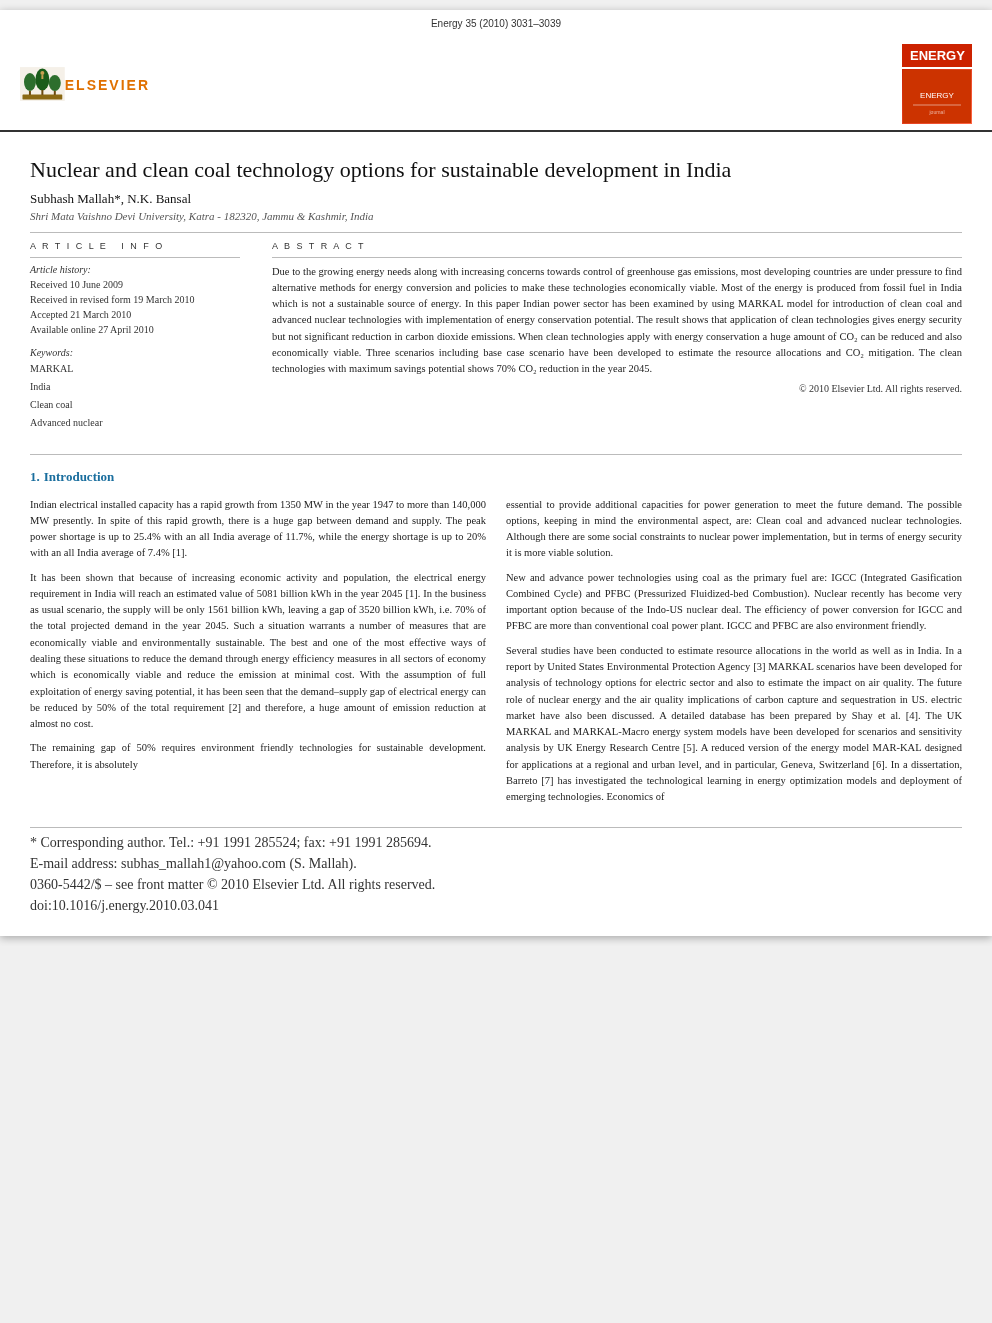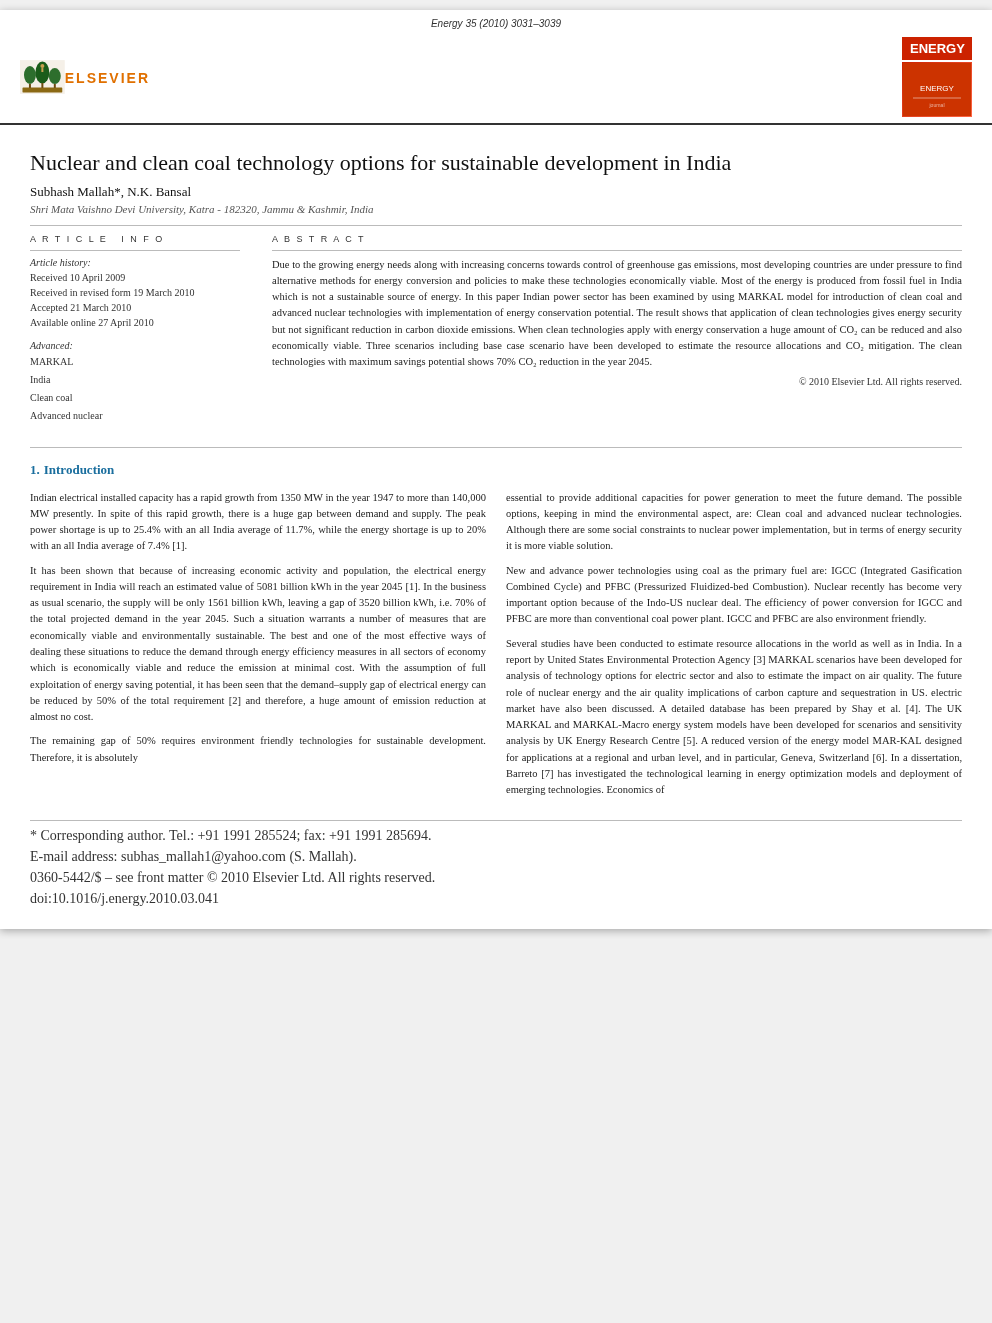--- a/index.html
+++ b/index.html
@@ -18,23 +18,22 @@
     }
     
     .journal-header {
       padding: 8px 20px 0 20px;
       border-bottom: 2px solid #333;
     }
     .top-bar {
       text-align: center;
       font-size: 10px;
       color: #333;
-      margin-bottom: 4px;
-      font-family: Arial, sans-serif;
-      font-style: italic;
+      margin-bottom: 11px;
+      font-family: Arial, sans-serif;
     }
     .header-row {
       display: flex;
       align-items: center;
       justify-content: space-between;
       padding: 4px 0 6px 0;
     }
     .elsevier-logo {
       display: flex;
       align-items: center;
@@ -268,27 +267,27 @@
 
     <hr class="divider">
 
     <div class="two-col">
 
       <div class="left-col">
         <div class="section-label">A R T I C L E &nbsp; I N F O</div>
         <hr class="divider">
         <div class="info-block">
           <div class="label">Article history:</div>
-          <div class="info-item">Received 10 April 2009</div>
+          <div class="info-item">Received 10 June 2009</div>
           <div class="info-item">Received in revised form 19 March 2010</div>
           <div class="info-item">Accepted 21 March 2010</div>
           <div class="info-item">Available online 27 April 2010</div>
         </div>
         <div class="info-block">
-          <div class="label">Advanced:</div>
+          <div class="label">Keywords:</div>
           <div class="keywords-list">
             <div>MARKAL</div>
             <div>India</div>
             <div>Clean coal</div>
             <div>Advanced nuclear</div>
           </div>
         </div>
       </div>
 
       <div class="right-col">

